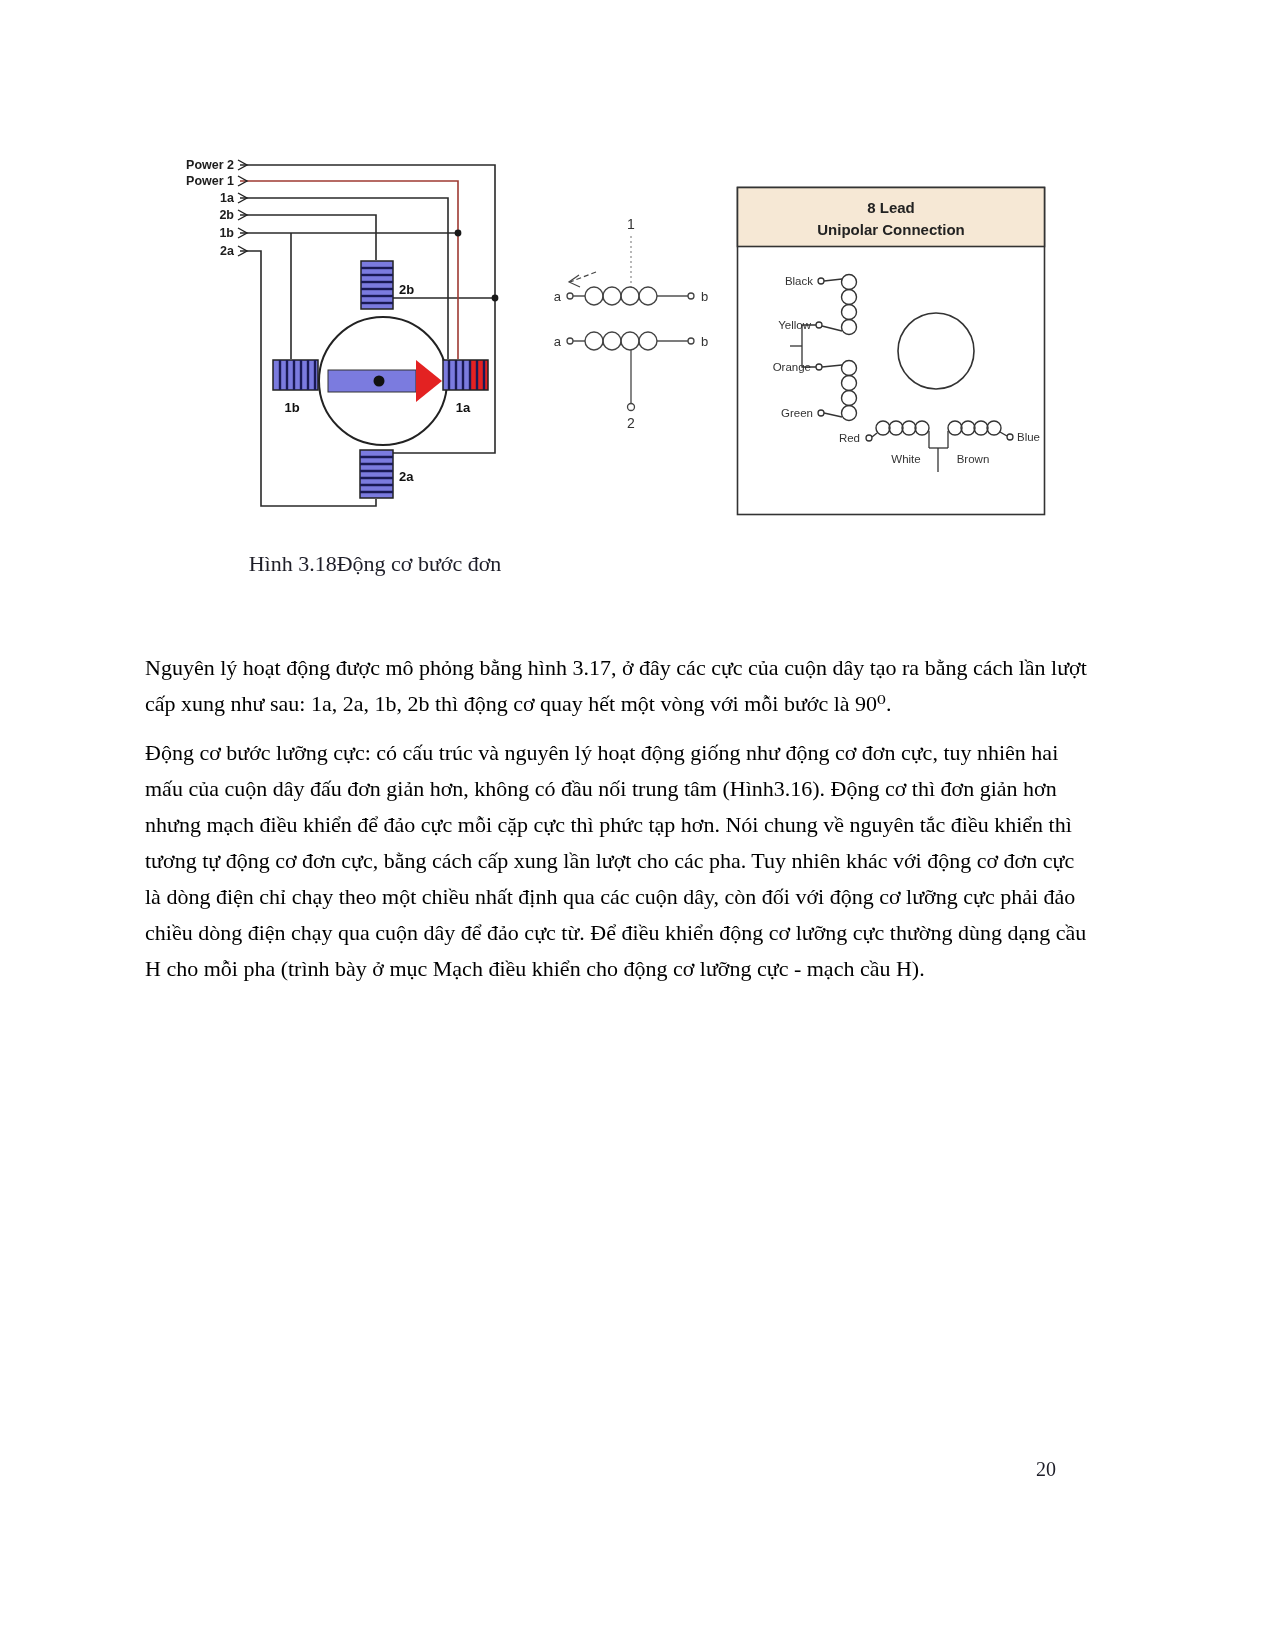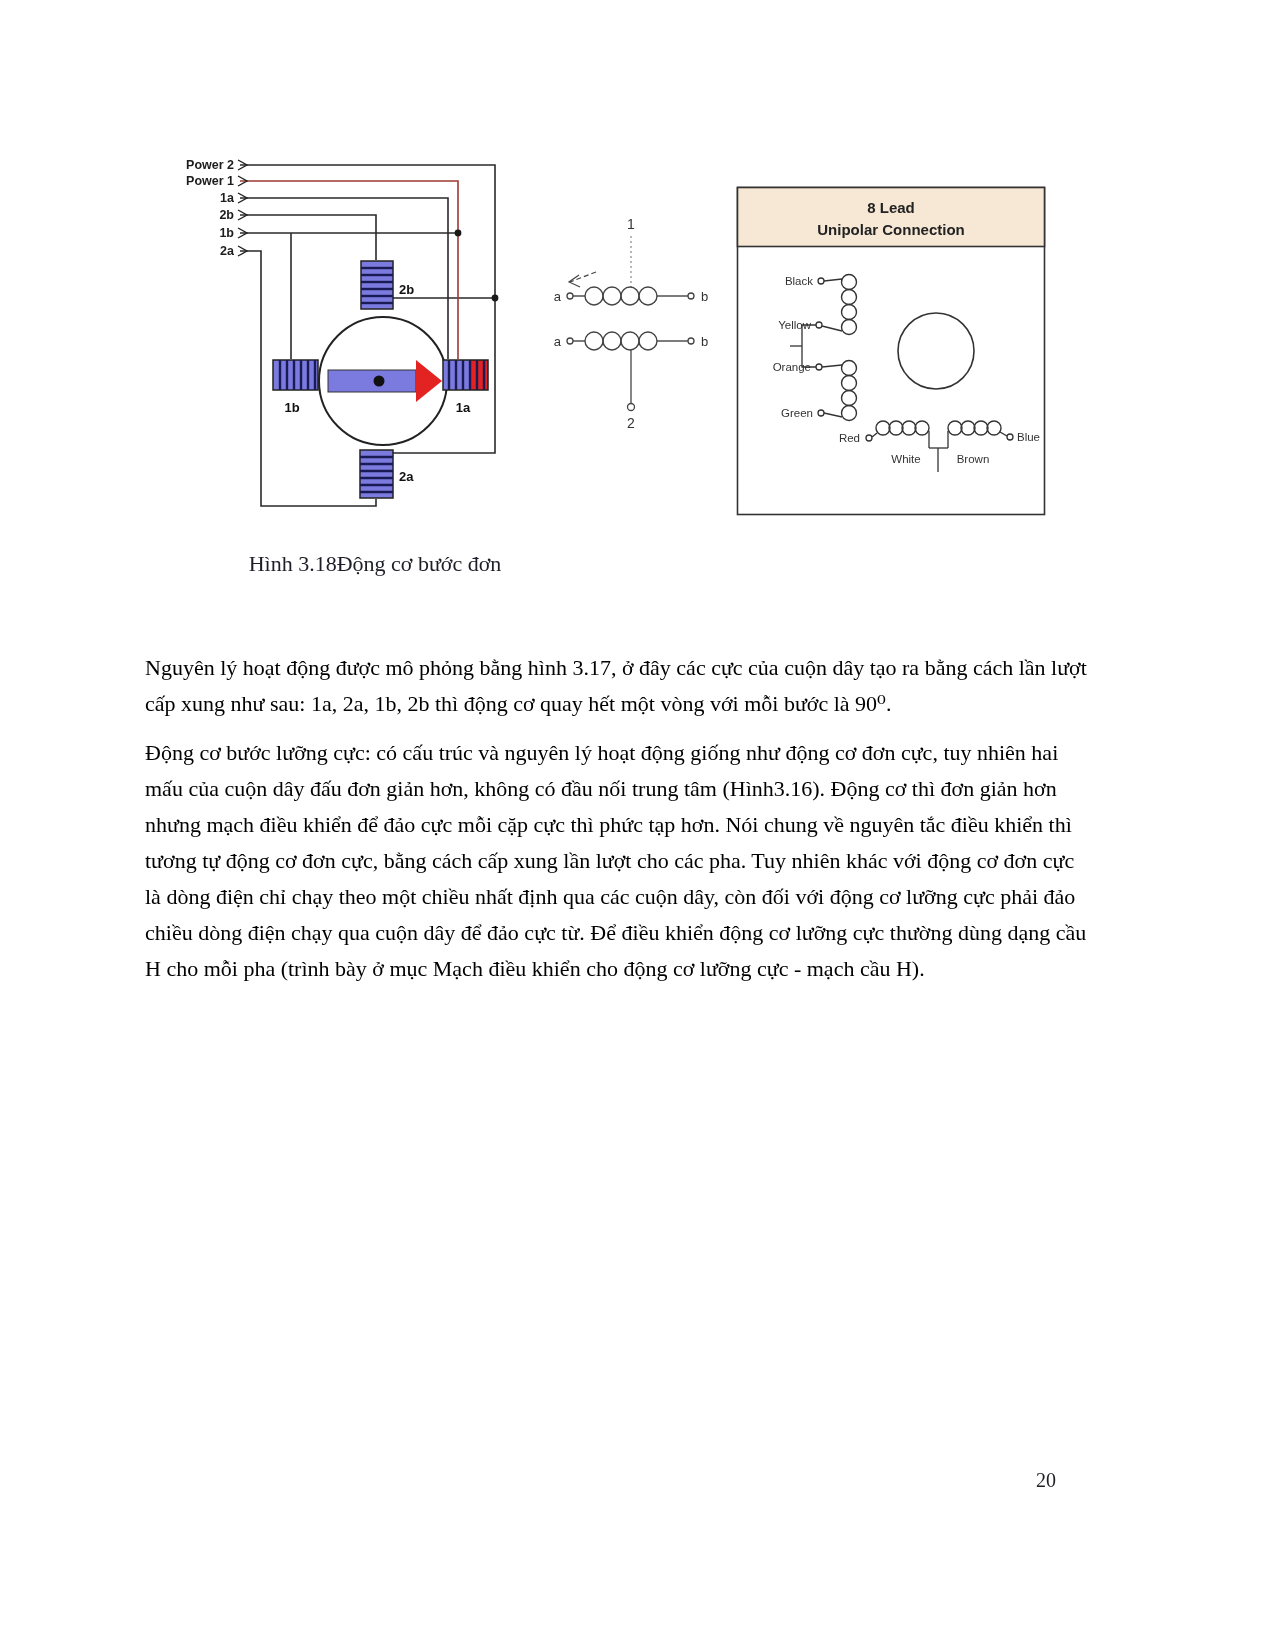--- a/index.html
+++ b/index.html
@@ -5,21 +5,21 @@
   html,body{margin:0;padding:0;background:#ffffff;}
   .page{position:relative;width:1275px;height:1650px;background:#ffffff;overflow:hidden;
         font-family:"Liberation Serif","DejaVu Serif",serif;color:#1e1e28;}
   .fig{position:absolute;}
   svg text{font-family:"Liberation Sans","DejaVu Sans",sans-serif;}
   .caption{position:absolute;font-size:22px;text-align:center;color:#1e1e28;
            font-family:Liberation Serif, serif;}
   .bodytext{position:absolute;left:145px;top:642px;width:945px;font-size:22px;
             line-height:36px;text-align:left;color:#000000;margin-top:8px;}
   .bodytext p{margin:0 0 13px 0;}
-  .pagenum{position:absolute;left:1036px;top:1458px;font-size:20px;color:#1e1e28;margin-top:11px;}
+  .pagenum{position:absolute;left:1036px;top:1458px;font-size:20px;color:#1e1e28;}
 </style>
 </head>
 <body>
 
 <div class="page">
 
   <svg class="fig" style="left:148px;top:148px" width="380" height="390" viewBox="0 0 380 390">
 
     <g stroke="#2a2a2a" stroke-width="1.6" fill="none">
       <polyline points="92,17 347,17 347,305 245,305"></polyline>

